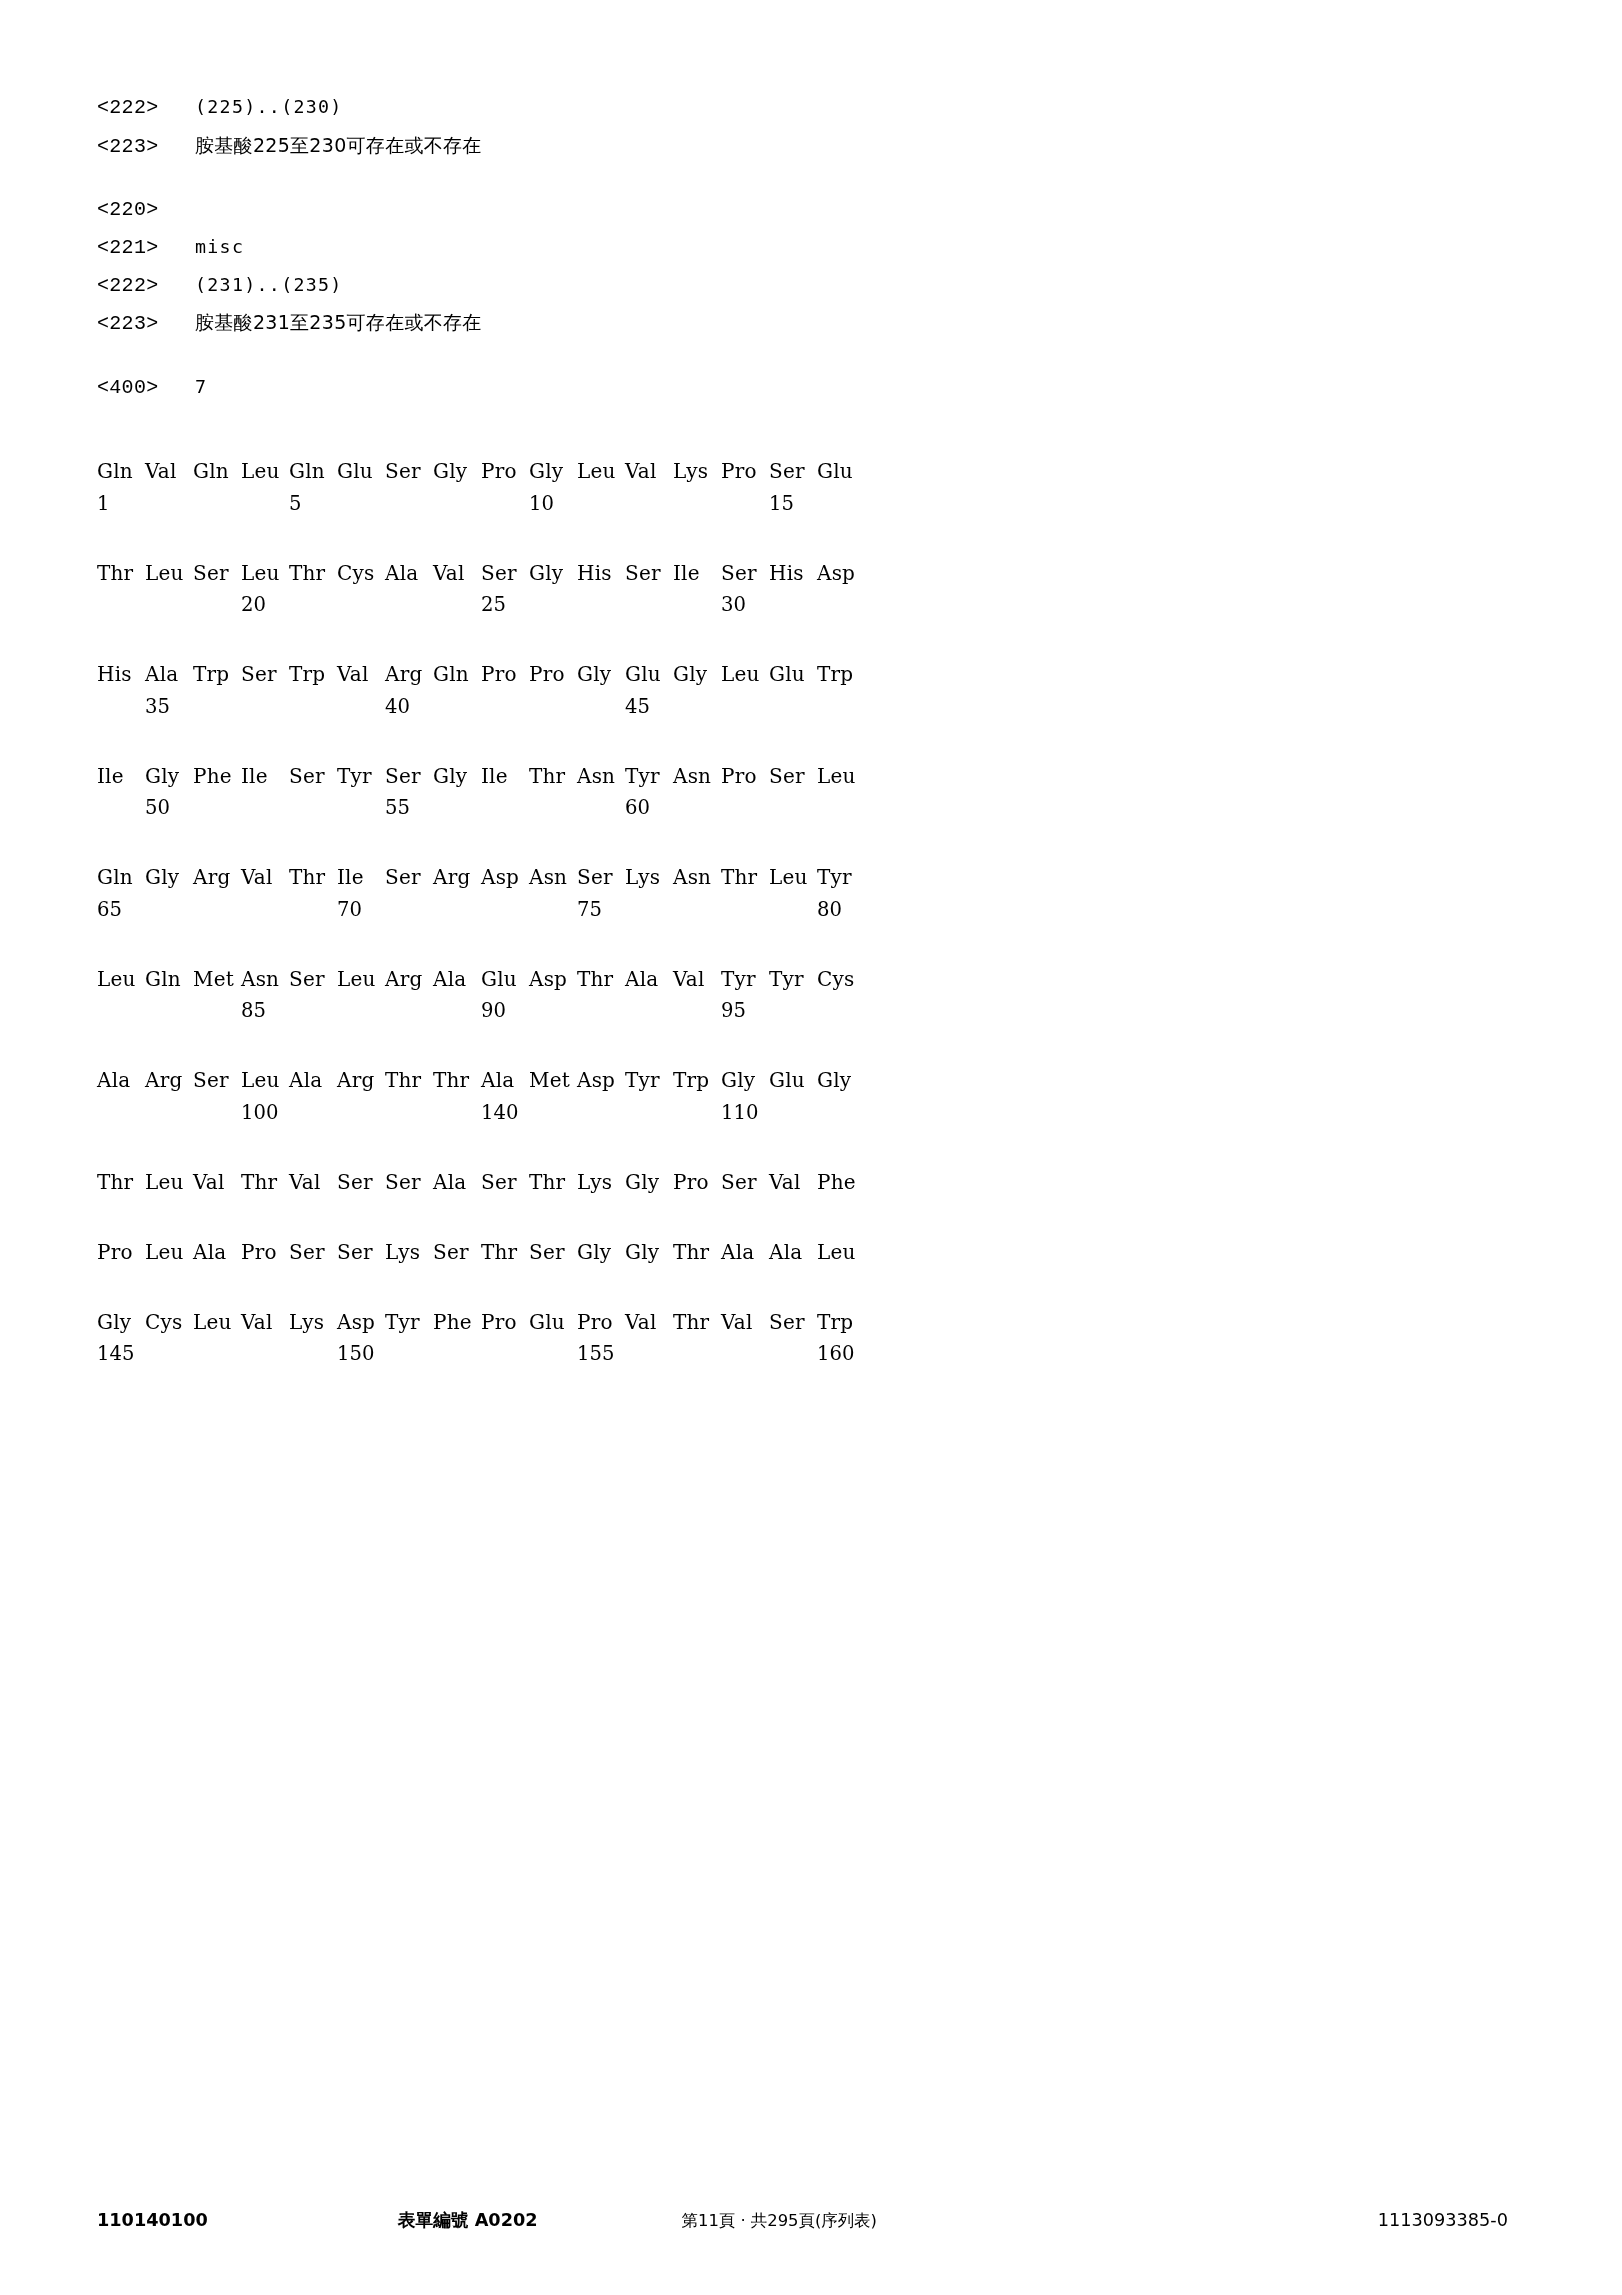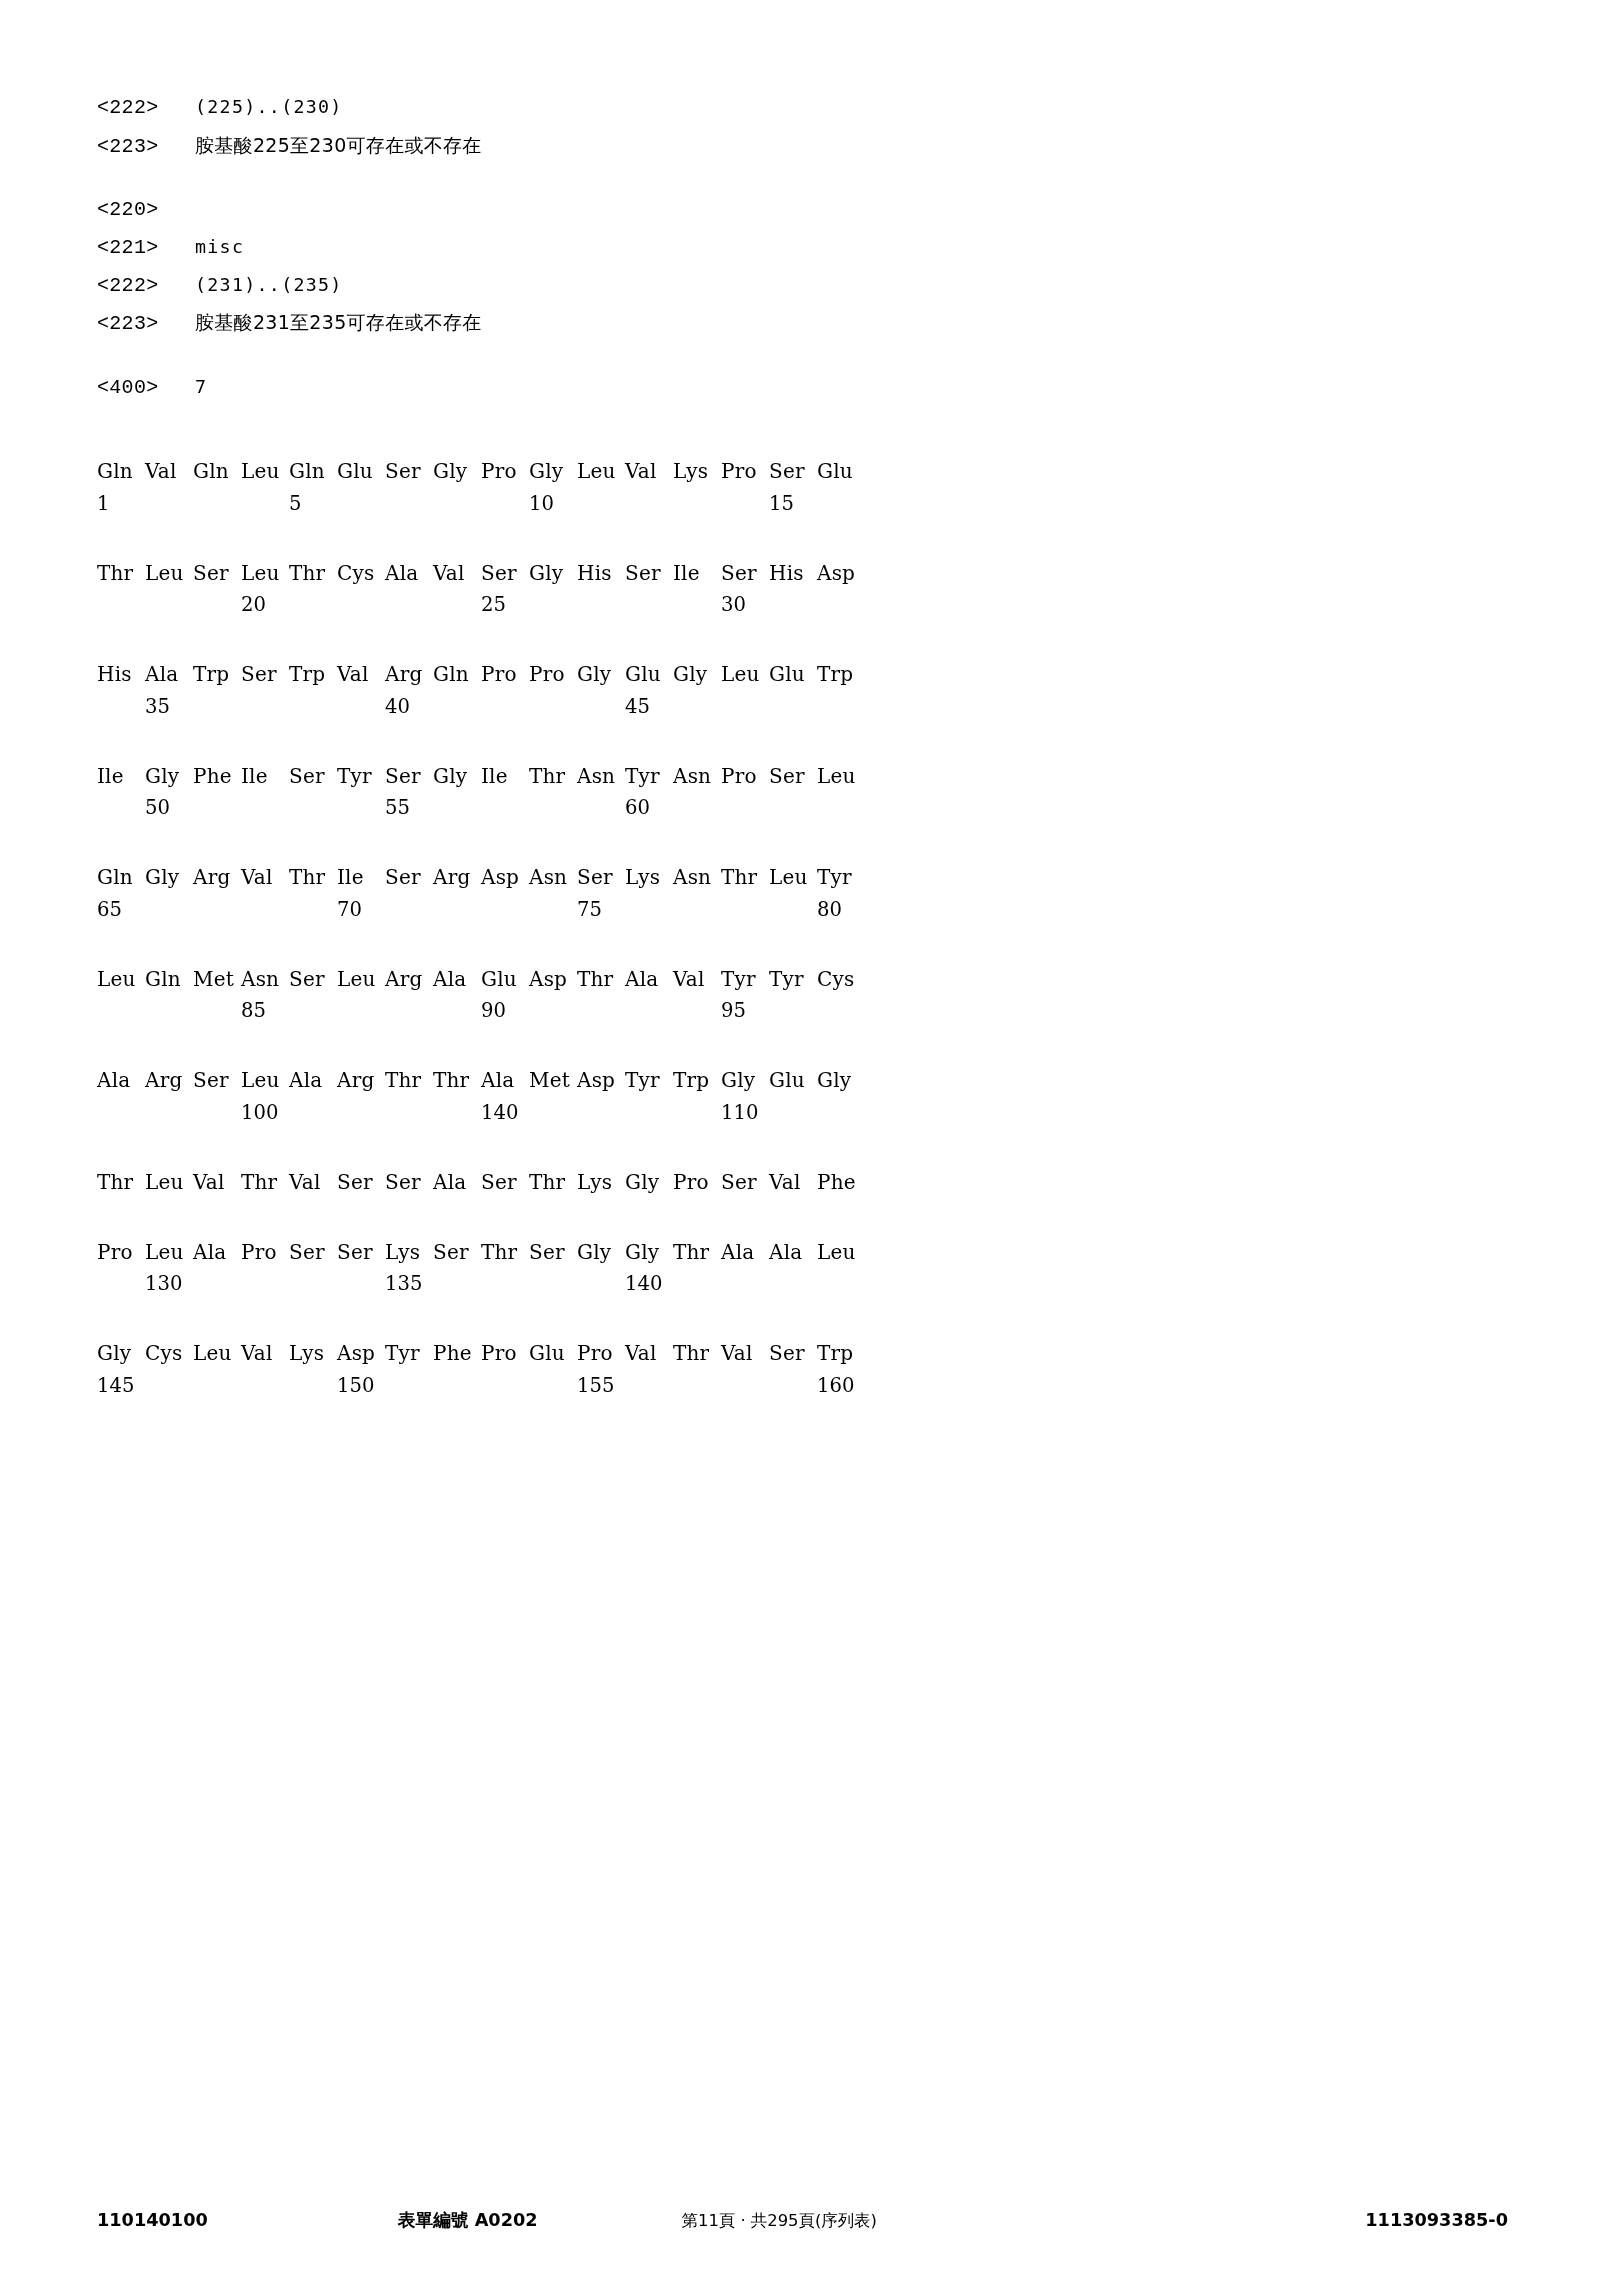--- a/index.html
+++ b/index.html
@@ -103,21 +103,21 @@
   .footer .f-left { flex: 0 0 auto; }
   .footer .f-form { margin-left: 190px; }
   .footer .f-page {
     margin-left: 144px;
     font-weight: normal;
     font-size: 16.4px;
   }
   .footer .f-right {
     margin-left: auto;
     font-size: 17.7px;
-    font-weight: bold;
+    font-weight: normal;
     margin-top: 36px;
   }
 </style>
 </head>
 <body>
 
 <div class="page">
 
   <div class="header-block">
     <div class="hrow">
@@ -456,38 +456,20 @@
           <span>Lys</span>
           <span>Ser</span>
           <span>Thr</span>
           <span>Ser</span>
           <span>Gly</span>
           <span>Gly</span>
           <span>Thr</span>
           <span>Ala</span>
           <span>Ala</span>
           <span>Leu</span>
-        </div>
-        <div class="seq-numbers">
-          <span></span>
-          <span>130</span>
-          <span></span>
-          <span></span>
-          <span></span>
-          <span></span>
-          <span>135</span>
-          <span></span>
-          <span></span>
-          <span></span>
-          <span></span>
-          <span>140</span>
-          <span></span>
-          <span></span>
-          <span></span>
-          <span></span>
         </div>
       </div>
       <div class="seq-group">
         <div class="seq-residues">
           <span>Gly</span>
           <span>Cys</span>
           <span>Leu</span>
           <span>Val</span>
           <span>Lys</span>
           <span>Asp</span>

